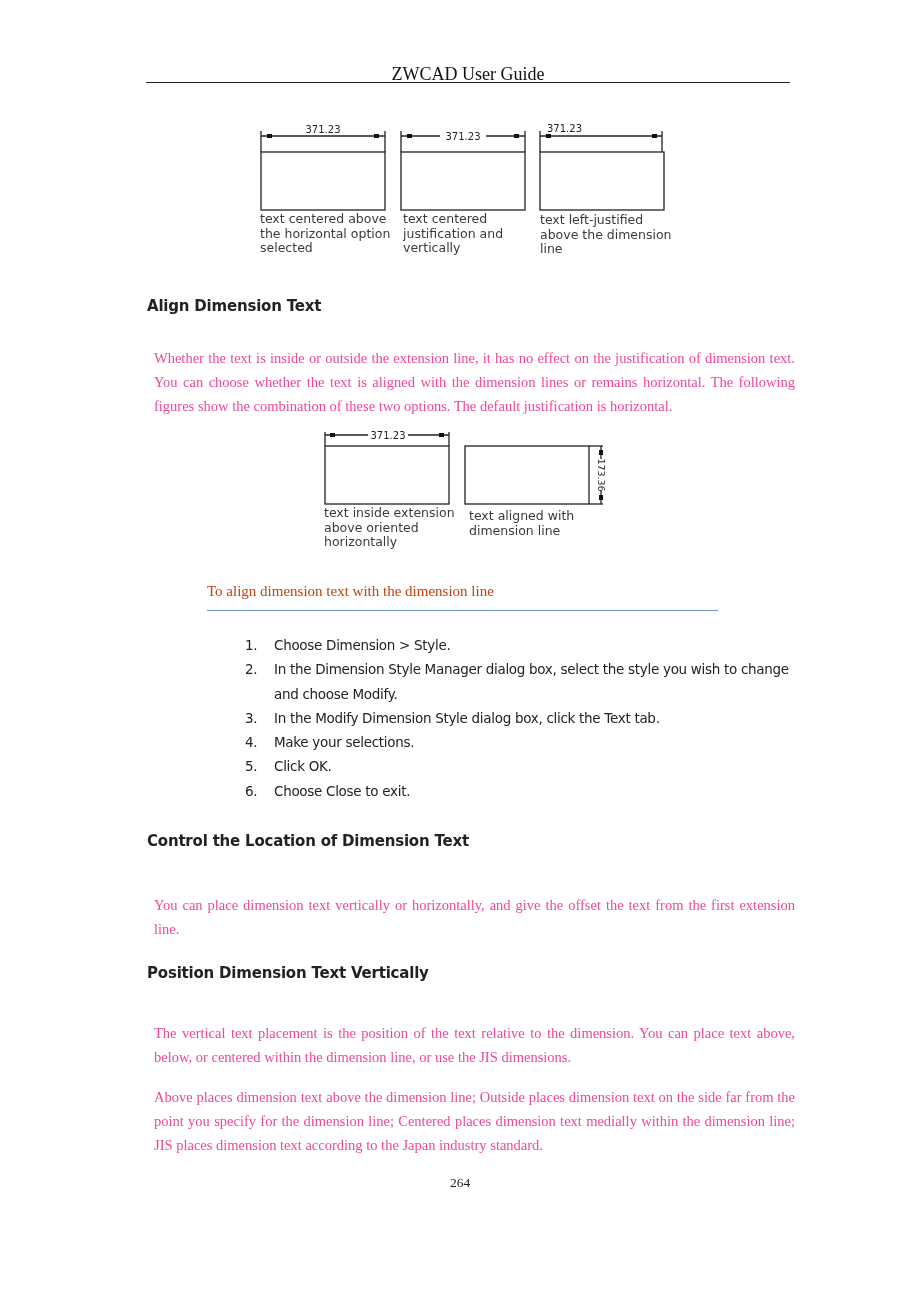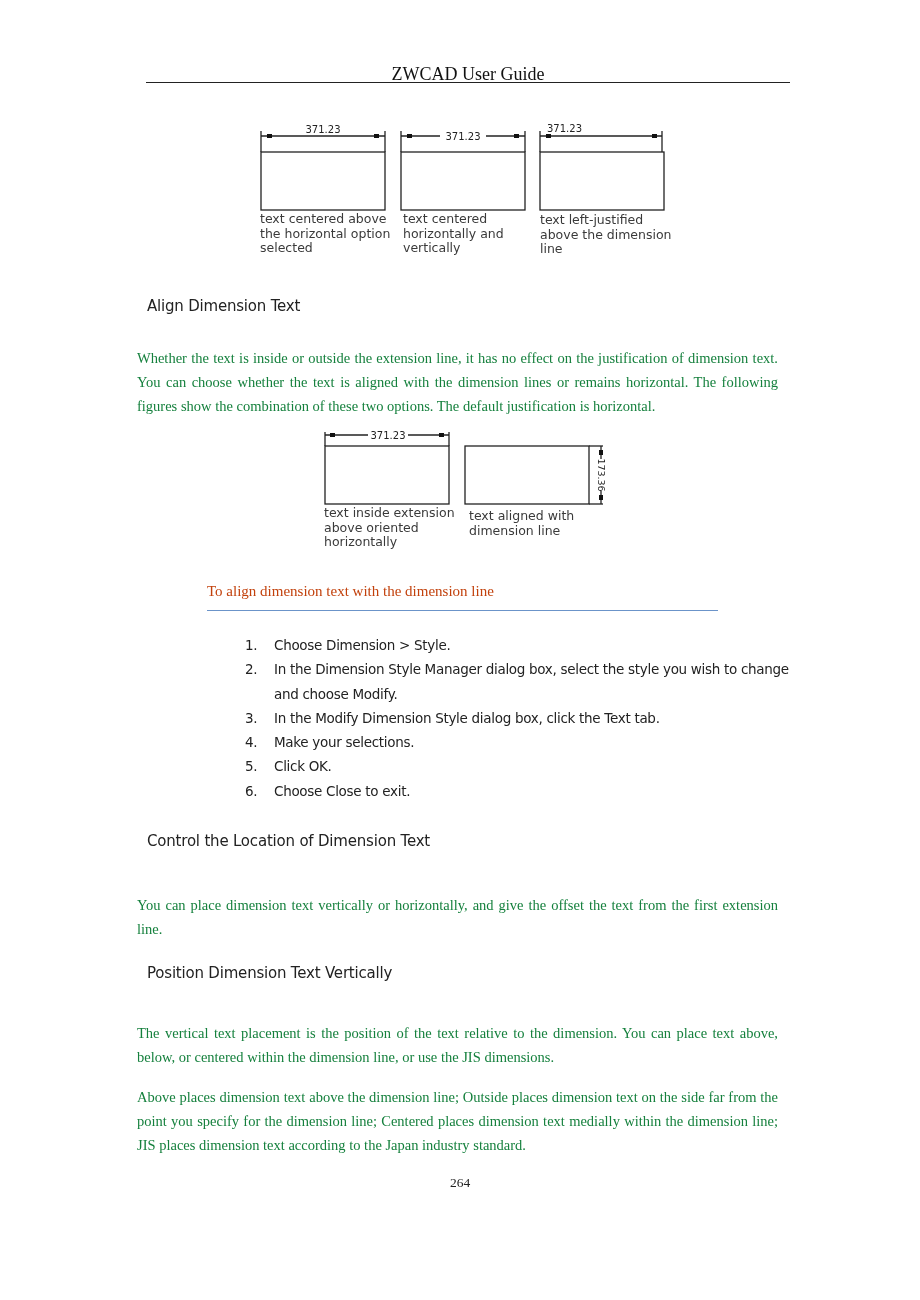--- a/index.html
+++ b/index.html
@@ -3,22 +3,22 @@
 <meta charset="utf-8">
 <style>
   html, body { margin:0; padding:0; background:#ffffff; }
   body { width:920px; height:1300px; position:relative; overflow:hidden; color:#1a1a1a; }
   .page-header { position:absolute; left:146px; top:64px; width:644px; text-align:center;
     font-family:"Liberation Serif", serif; font-size:18px; color:#111; }
   .header-rule { position:absolute; left:146px; top:82px; width:644px; height:0; border-top:1.5px solid #222; }
   .fig { position:absolute; }
   .fig svg { display:block; }
   .cap { position:absolute; font-family:"DejaVu Sans", sans-serif; font-size:12.5px; line-height:14.5px; color:#3a3a3a; white-space:nowrap; }
-  .heading { position:absolute; left:147px; font-family:"DejaVu Sans", sans-serif; font-size:15px; color:#222; letter-spacing:-0.2px; }
-  .para { position:absolute; left:137px; width:641px; font-family:"Liberation Serif", serif; font-size:14.5px; line-height:24px; color:#15803d; text-align:justify; }
+  .heading { position:absolute; left:147px; font-family:"DejaVu Sans", sans-serif; font-size:15px; color:#222; letter-spacing:-0.2px;font-weight:bold; }
+  .para { position:absolute; left:154px; width:641px; font-family:"Liberation Serif", serif; font-size:14.5px; line-height:24px; color:#ec4899; text-align:justify; }
   .proc-title { position:absolute; left:207px; top:583px; font-family:"Liberation Serif", serif; font-size:15px; color:#c2410c; }
   .proc-rule { position:absolute; left:207px; top:610px; width:511px; border-top:1.5px solid #6b94c9; }
   .steps { position:absolute; left:245px; top:633px; width:550px; margin:0; padding:0; list-style:none;
     font-family:"DejaVu Sans", sans-serif; font-size:13.5px; line-height:24.3px; color:#222; letter-spacing:-0.3px; }
   .steps li { display:flex; }
   .steps .num { width:29px; flex:none; }
   .steps .txt { flex:1; }
   .page-num { position:absolute; left:0; width:920px; top:1175px; text-align:center; font-family:"Liberation Serif", serif; font-size:13.5px; color:#222; }
 </style>
 </head>
@@ -60,21 +60,21 @@
     <text x="292" y="14" font-family="DejaVu Sans, sans-serif" font-size="10" fill="#222">371.23</text>
   </svg>
 </div>
 <div class="cap" style="left:260px;top:212px;">
   <div>text centered above</div>
   <div>the horizontal option</div>
   <div>selected</div>
 </div>
 <div class="cap" style="left:403px;top:212px;">
   <div>text centered</div>
-  <div>horizontally and</div>
+  <div>justification and</div>
   <div>vertically</div>
 </div>
 <div class="cap" style="left:540px;top:213px;">
   <div>text left-justified</div>
   <div>above the dimension</div>
   <div>line</div>
 </div>
 
 <div class="heading" style="top:297px;">Align Dimension Text</div>
 <div class="para" style="top:346px;">Whether the text is inside or outside the extension line, it has no effect on the justification of dimension text. You can choose whether the text is aligned with the dimension lines or remains horizontal. The following figures show the combination of these two options. The default justification is horizontal.</div>

